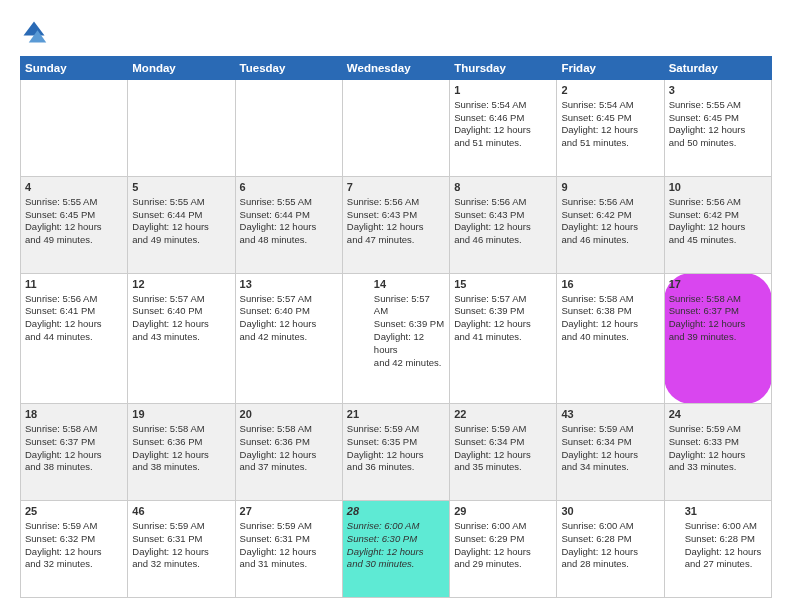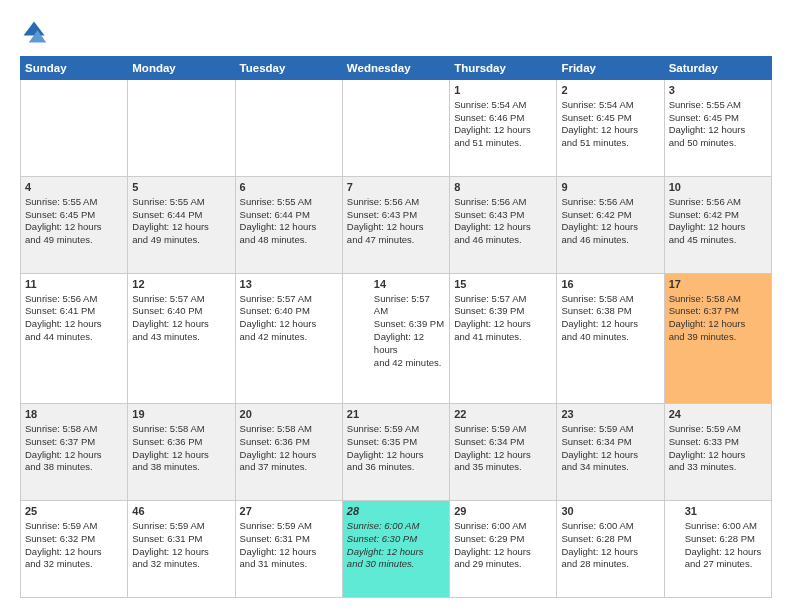--- a/index.html
+++ b/index.html
@@ -206,21 +206,21 @@
 Daylight: 12 hours
 and 42 minutes.</span></td>
             <td style="background-color: rgb(255, 255, 255);"><span class="day-num">15</span><span style="white-space: pre-line;">Sunrise: 5:57 AM
 Sunset: 6:39 PM
 Daylight: 12 hours
 and 41 minutes.</span></td>
             <td style="background-color: rgb(255, 255, 255);"><span class="day-num">16</span><span style="white-space: pre-line;">Sunrise: 5:58 AM
 Sunset: 6:38 PM
 Daylight: 12 hours
 and 40 minutes.</span></td>
-            <td style="background-color: #fdba74;"><span class="day-num">17</span><span style="white-space: pre-line;">Sunrise: 5:58 AM
+            <td style="background-color: #d946ef; border-radius: 27px;"><span class="day-num">17</span><span style="white-space: pre-line;">Sunrise: 5:58 AM
 Sunset: 6:37 PM
 Daylight: 12 hours
 and 39 minutes.</span></td>
           </tr>
           <tr>
             <td style="background-color: rgb(240, 240, 240);"><span class="day-num">18</span><span style="white-space: pre-line;">Sunrise: 5:58 AM
 Sunset: 6:37 PM
 Daylight: 12 hours
 and 38 minutes.</span></td>
             <td style="background-color: rgb(240, 240, 240);"><span class="day-num">19</span><span style="white-space: pre-line;">Sunrise: 5:58 AM
@@ -232,21 +232,21 @@
 Daylight: 12 hours
 and 37 minutes.</span></td>
             <td style="background-color: rgb(240, 240, 240);"><span class="day-num">21</span><span style="white-space: pre-line;">Sunrise: 5:59 AM
 Sunset: 6:35 PM
 Daylight: 12 hours
 and 36 minutes.</span></td>
             <td style="background-color: rgb(240, 240, 240);"><span class="day-num">22</span><span style="white-space: pre-line;">Sunrise: 5:59 AM
 Sunset: 6:34 PM
 Daylight: 12 hours
 and 35 minutes.</span></td>
-            <td style="background-color: rgb(240, 240, 240);"><span class="day-num">23</span><span style="white-space: pre-line;">Sunrise: 5:59 AM
+            <td style="background-color: rgb(240, 240, 240);"><span class="day-num">43</span><span style="white-space: pre-line;">Sunrise: 5:59 AM
 Sunset: 6:34 PM
 Daylight: 12 hours
 and 34 minutes.</span></td>
             <td style="background-color: rgb(240, 240, 240);"><span class="day-num">24</span><span style="white-space: pre-line;">Sunrise: 5:59 AM
 Sunset: 6:33 PM
 Daylight: 12 hours
 and 33 minutes.</span></td>
           </tr>
           <tr>
             <td style="background-color: rgb(255, 255, 255);"><span class="day-num">25</span><span style="white-space: pre-line;">Sunrise: 5:59 AM

